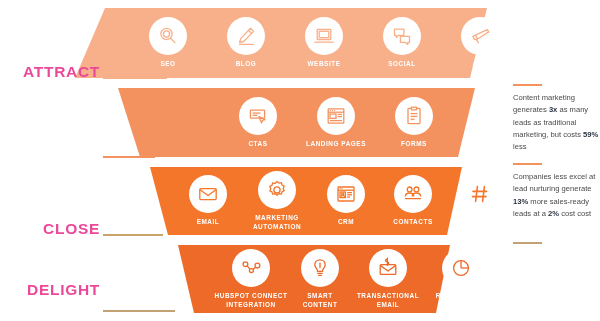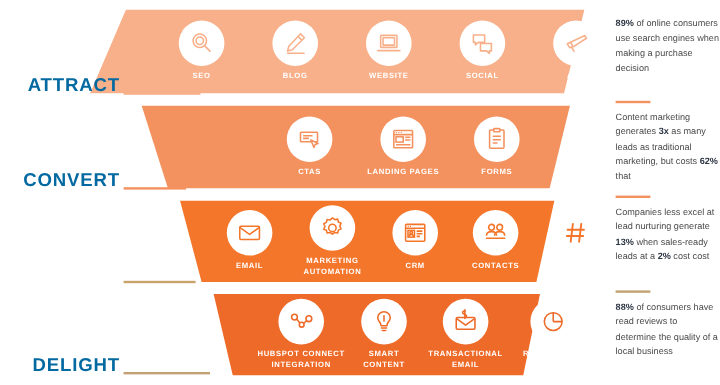--- a/index.html
+++ b/index.html
@@ -12,21 +12,21 @@
   #stage { position: relative; width: 600px; height: 321px; }
 
   
   .stage-label {
     position: absolute;
     left: 0; width: 100px;
     text-align: right;
     font-weight: bold;
     font-size: 15.5px;
     letter-spacing: 0.7px;
-    color: #0369a1;
+    color: #ec4899;
     white-space: nowrap;
   }
   .connector {
     position: absolute;
     height: 2px;
     left: 103px;
   }
 
   
   .band {
@@ -193,21 +193,20 @@
             <rect x="9.4" y="3.2" width="5.2" height="2.6" rx="0.6" fill="#ffffff"></rect>
             <line x1="8.6" y1="9.6" x2="15.4" y2="9.6"></line>
             <line x1="8.6" y1="12.4" x2="15.4" y2="12.4"></line>
             <line x1="8.6" y1="15.2" x2="12.6" y2="15.2"></line>
           </svg>
         </span>
         <span class="icon-label">FORMS</span>
       </div>
     </div>
   </div>
-  <div class="stage-label" style="top:142px;">CONVERT</div>
   <div class="connector" style="top:156px; width:52px; background:#f4925f;"></div>
 
   <div class="band" style="top:167px; height:68px;">
     <svg class="band-shape" viewBox="0 0 600 68" preserveAspectRatio="none">
       <polygon points="150,0 462,0 447,68 168,68" fill="#f4762b"></polygon>
     </svg>
     <div class="icons" style="padding-left:88px;">
       <div class="icon-cell" style="width:66px;">
         <span class="circle">
           <svg width="24" height="24" viewBox="0 0 24 24" fill="none" stroke="#f4762b" stroke-width="1.3">
@@ -261,20 +260,21 @@
             <line x1="9.4" y1="4.6" x2="7.6" y2="19.4"></line>
             <line x1="16.4" y1="4.6" x2="14.6" y2="19.4"></line>
             <line x1="5" y1="9.4" x2="18.6" y2="9.4"></line>
             <line x1="4.4" y1="14.6" x2="18" y2="14.6"></line>
           </svg>
         </span>
         <span class="icon-label">LEAD SCORING</span>
       </div>
     </div>
   </div>
+  <div class="stage-label" style="top:220px;">CLOSE</div>
   <div class="connector" style="top:234px; width:60px; background:#c8a36a;"></div>
 
   <div class="band" style="top:245px; height:68px;">
     <svg class="band-shape" viewBox="0 0 600 68" preserveAspectRatio="none">
       <polygon points="178,0 450,0 436,68 194,68" fill="#ee6a28"></polygon>
     </svg>
     <div class="icons" style="padding-left:110px;">
       <div class="icon-cell" style="width:76px;">
         <span class="circle">
           <svg width="24" height="24" viewBox="0 0 24 24" fill="none" stroke="#ee6a28" stroke-width="1.3">
@@ -314,27 +314,25 @@
           <svg width="24" height="24" viewBox="0 0 24 24" fill="none" stroke="#ee6a28" stroke-width="1.3">
             <circle cx="12" cy="12" r="7.4"></circle>
             <line x1="12" y1="12" x2="12" y2="4.6"></line>
             <line x1="12" y1="12" x2="19.4" y2="12"></line>
           </svg>
         </span>
         <span class="icon-label">REPORTING &amp; ANALYTICS</span>
       </div>
     </div>
   </div>
-  <div class="stage-label" style="top:296px;text-align:right;">DELIGHT</div>
+  <div class="stage-label" style="top:281px;text-align:right;">DELIGHT</div>
   <div class="connector" style="top:310px; width:72px; background:#c2a172;"></div>
 
-  <div class="stat" style="top:14px;"><b>89%</b><span> of online consumers use search engines when making a purchase decision</span></div>
 
   <div class="stat-rule" style="top:84px; background:#f4925f;"></div>
-  <div class="stat" style="top:92px;"><span>Content marketing generates </span><b>3x</b><span> as many leads as traditional marketing, but costs </span><b>62%</b><span> that</span></div>
+  <div class="stat" style="top:92px;"><span>Content marketing generates </span><b>3x</b><span> as many leads as traditional marketing, but costs </span><b>59%</b><span> less</span></div>
 
   <div class="stat-rule" style="top:163px; background:#f4925f;"></div>
-  <div class="stat" style="top:171px;"><span>Companies less excel at lead nurturing generate </span><b>13%</b><span> when sales-ready leads at a </span><b>2%</b><span> cost cost</span></div>
+  <div class="stat" style="top:171px;"><span>Companies less excel at lead nurturing generate </span><b>13%</b><span> more sales-ready leads at a </span><b>2%</b><span> cost cost</span></div>
 
   <div class="stat-rule" style="top:242px; background:#c2a172;"></div>
-  <div class="stat" style="top:250px;"><b>88%</b><span> of consumers have read reviews to determine the quality of a local business</span></div>
 
 </div>
 
 </body></html>

